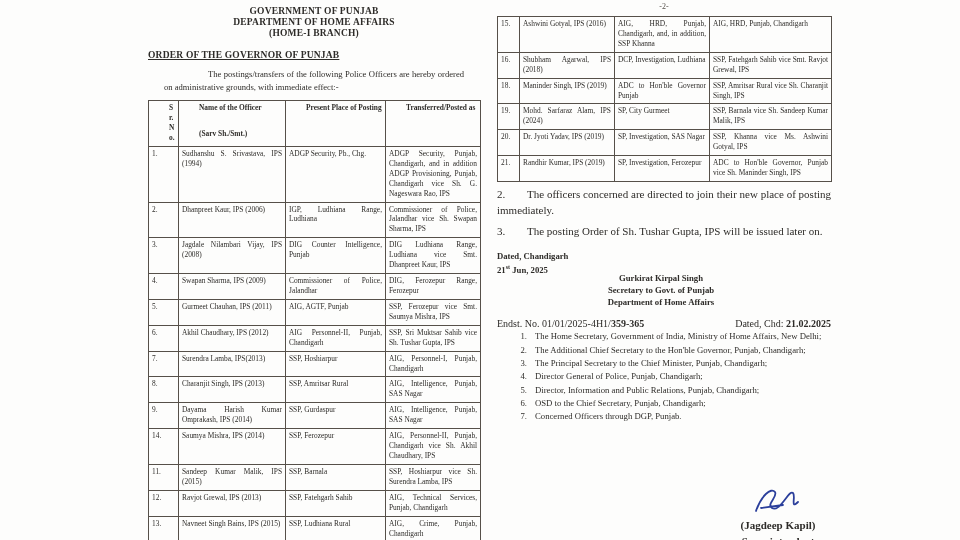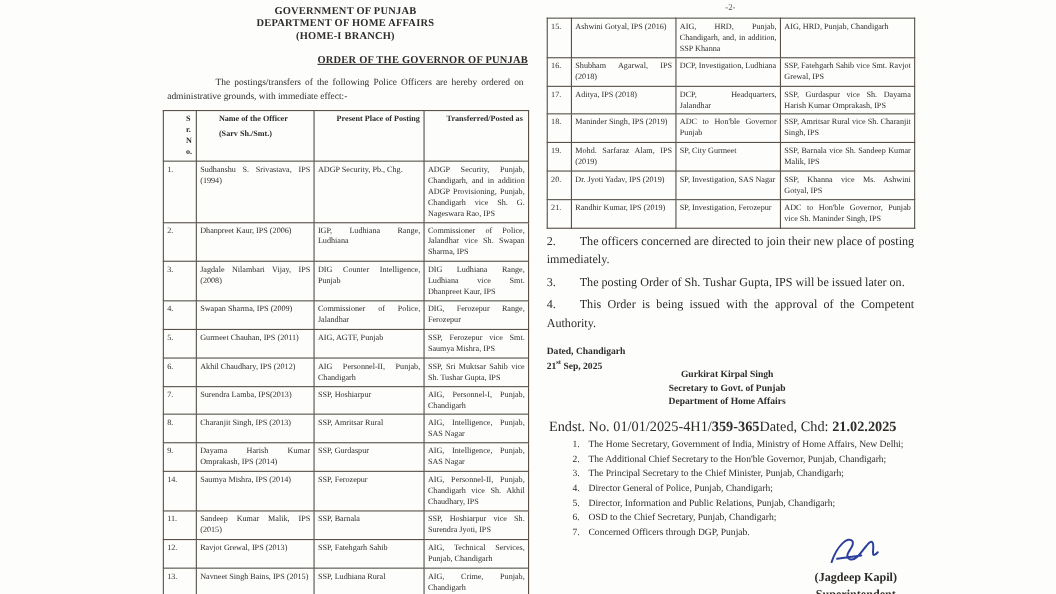--- a/index.html
+++ b/index.html
@@ -7,48 +7,48 @@
   body {
     font-family:"Liberation Serif", serif;
     background:#fdfdfc;
     color:#2e2c29;
   }
   .sheet { position:relative; width:960px; height:540px; }
   .page1 { position:absolute; left:148px; top:6px; width:332px; }
   .page2 { position:absolute; left:497px; top:2px; width:334px; }
 
   .hline { text-align:center; font-weight:bold; font-size:9.5px; line-height:1.18; letter-spacing:.2px; }
-  .order-title { text-align:right; font-weight:bold; font-size:9.5px; text-decoration:underline; margin-top:10px; letter-spacing:.2px; }
-
-  .intro { font-size:8.6px; text-align:justify; text-indent:44px; line-height:1.55; margin:8px 4px 6px; }
+  .order-title { text-align:left; font-weight:bold; font-size:9.5px; text-decoration:underline; margin-top:10px; letter-spacing:.2px; }
+
+  .intro { font-size:8.6px; text-align:justify; text-indent:44px; line-height:1.55; margin:8px 16px 6px; }
 
   .otable { border-collapse:collapse; width:100%; font-size:7.4px; table-layout:fixed; }
   .otable td, .otable th {
     border:1px solid #565049;
     padding:2px 3px 3px 3px;
     vertical-align:top;
     text-align:justify;
     line-height:1.34;
     word-wrap:break-word;
   }
   .otable th { font-weight:bold; text-align:justify;padding-left:20px; }
   .c-sr { text-align:left !important; }
-  .subhdr { margin-top:4px; }
+  .subhdr { margin-top:16px; }
 
   .pagenum { text-align:center; font-size:8px; color:#55504a; margin:0 0 5px 0; }
 
   .npara { font-size:11px; line-height:1.5; text-align:justify; margin:4px 0 3px 0; }
   .pnum { display:inline-block; width:30px; }
 
   .sigrow { display:flex; justify-content:space-between; margin-top:11px;flex-direction:column; }
   .dated { font-weight:bold; font-size:8.7px; line-height:1.4; }
   .signatory { font-weight:bold; font-size:8.7px; text-align:center; line-height:1.4; margin-right:6px; margin-top:-4px; }
 
-  .endst { font-size:13px; margin-top:10px; display:flex; justify-content:center; }
-  .endst .right-part { margin-right:14px; }
+  .endst { font-size:10px; margin-top:10px; display:flex; justify-content:space-between; }
+  .endst .right-part { }
 
   .copypara { font-size:8.7px; text-indent:50px; text-align:justify; line-height:1.5; margin:6px 0 4px; }
 
   .recipient { display:flex; font-size:8.7px; line-height:1.42; margin:1px 0; }
   .rnum { width:14px; min-width:14px; text-align:right; margin-left:16px; margin-right:8px; }
   .rtext { flex:1; }
 
   .signblock { position:absolute; left:718px; top:484px; width:120px; text-align:center; }
   .signblock svg { display:block; margin:0 auto -2px auto; }
   .signname, .signtitle { font-weight:bold; font-size:11px; line-height:1.45; }
@@ -158,21 +158,21 @@
             <td class="c-sr">14.</td>
             <td>Saumya Mishra, IPS (2014)</td>
             <td>SSP, Ferozepur</td>
             <td>AIG, Personnel-II, Punjab, Chandigarh vice Sh. Akhil Chaudhary, IPS</td>
           </tr>
 
           <tr>
             <td class="c-sr">11.</td>
             <td>Sandeep Kumar Malik, IPS (2015)</td>
             <td>SSP, Barnala</td>
-            <td>SSP, Hoshiarpur vice Sh. Surendra Jyoti, IPS</td>
+            <td>SSP, Hoshiarpur vice Sh. Surendra Lamba, IPS</td>
           </tr>
 
           <tr>
             <td class="c-sr">12.</td>
             <td>Ravjot Grewal, IPS (2013)</td>
             <td>SSP, Fatehgarh Sahib</td>
             <td>AIG, Technical Services, Punjab, Chandigarh</td>
           </tr>
 
           <tr>
@@ -211,37 +211,31 @@
             <td>AIG, HRD, Punjab, Chandigarh</td>
           </tr>
 
           <tr>
             <td class="c-sr">16.</td>
             <td>Shubham Agarwal, IPS (2018)</td>
             <td>DCP, Investigation, Ludhiana</td>
             <td>SSP, Fatehgarh Sahib vice Smt. Ravjot Grewal, IPS</td>
           </tr>
 
-          <tr>
-            <td class="c-sr">17.</td>
-            <td>Aditya, IPS (2018)</td>
-            <td>DCP, Headquarters, Jalandhar</td>
-            <td>SSP, Gurdaspur vice Sh. Dayama Harish Kumar Omprakash, IPS</td>
-          </tr>
 
           <tr>
             <td class="c-sr">18.</td>
             <td>Maninder Singh, IPS (2019)</td>
             <td>ADC to Hon'ble Governor Punjab</td>
             <td>SSP, Amritsar Rural vice Sh. Charanjit Singh, IPS</td>
           </tr>
 
           <tr>
             <td class="c-sr">19.</td>
-            <td>Mohd. Sarfaraz Alam, IPS (2019)</td>
+            <td>Mohd. Sarfaraz Alam, IPS (2024)</td>
             <td>SP, City Gurmeet</td>
             <td>SSP, Barnala vice Sh. Sandeep Kumar Malik, IPS</td>
           </tr>
 
           <tr>
             <td class="c-sr">20.</td>
             <td>Dr. Jyoti Yadav, IPS (2019)</td>
             <td>SP, Investigation, SAS Nagar</td>
             <td>SSP, Khanna vice Ms. Ashwini Gotyal, IPS</td>
           </tr>
@@ -254,27 +248,26 @@
           </tr>
         </tbody>
     </table>
 
     <div>
 
         <p class="npara"><span class="pnum">2.</span><span>The officers concerned are directed to join their new place of posting immediately.</span></p>
 
         <p class="npara"><span class="pnum">3.</span><span>The posting Order of Sh. Tushar Gupta, IPS will be issued later on.</span></p>
 
-        <p class="npara"><span class="pnum">4.</span><span>This Order is being issued with the approval of the Competent Authority.</span></p>
       </div>
 
     <div class="sigrow">
       <div class="dated">
         <div>Dated, Chandigarh</div>
-        <div><span>21</span><sup>st</sup><span> Sep, 2025</span></div>
+        <div><span>21</span><sup>st</sup><span> Jun, 2025</span></div>
       </div>
       <div class="signatory">
 
           <div>Gurkirat Kirpal Singh</div>
 
           <div>Secretary to Govt. of Punjab</div>
 
           <div>Department of Home Affairs</div>
         </div>
     </div>

